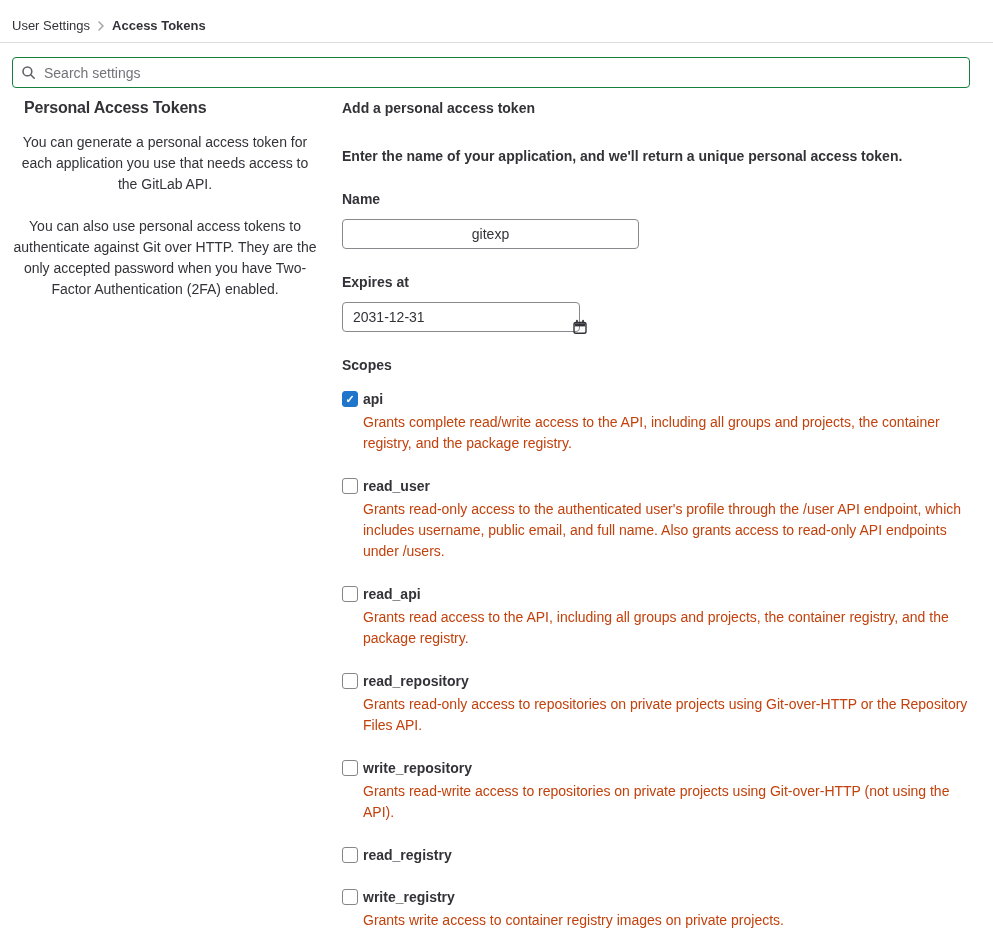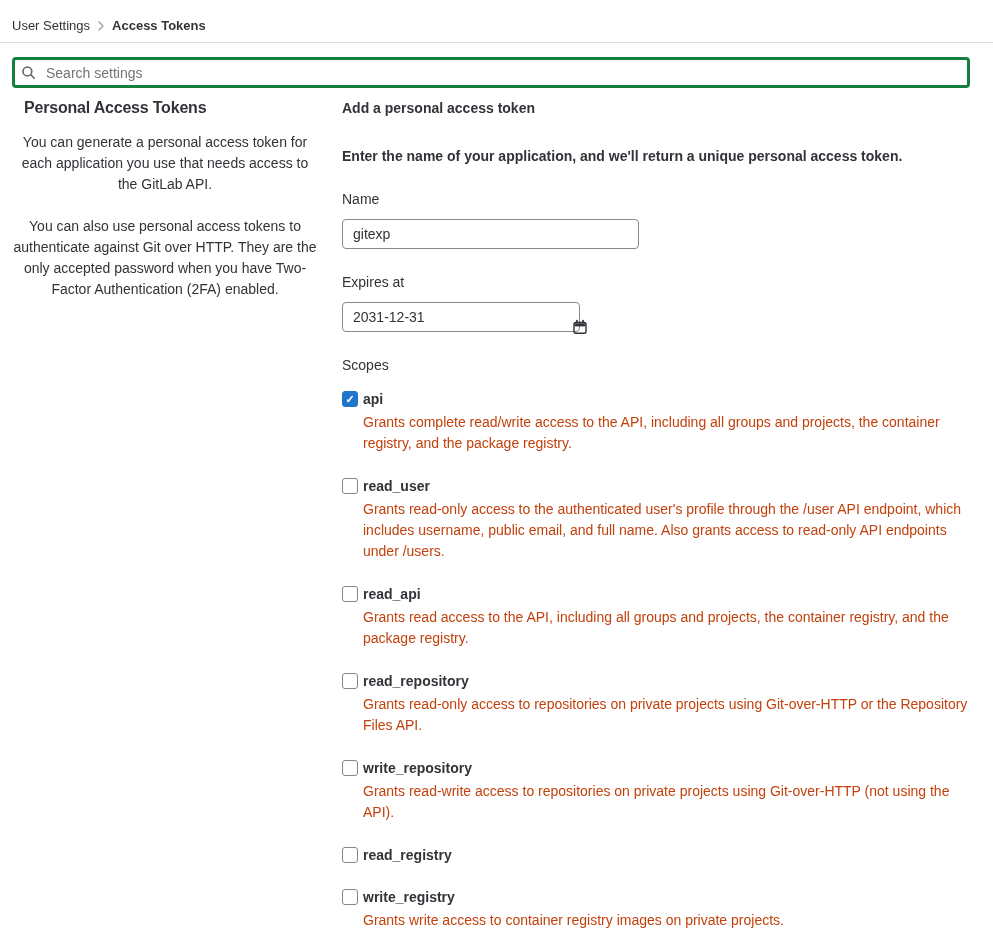--- a/index.html
+++ b/index.html
@@ -20,48 +20,48 @@
   .crumb-parent { color:#333238; text-decoration:none; cursor:pointer; }
   .crumb-sep { display:inline-flex; margin:0 7px; align-items:center; }
   .crumb-current { font-weight:700; }
   .top-divider { border-bottom:1px solid #dcdcde; margin:0; }
 
   
   .search-wrap { position:relative; margin:14px 23px 0 12px; }
   .search-wrap svg { position:absolute; left:9px; top:8px; pointer-events:none; }
   .search-input {
     width:100%; height:31px;
-    border:3px solid #15803d; border-radius:4px;
+    border:1px solid #15803d; border-radius:4px;
     padding:0 10px 0 31px;
     font-family:inherit; font-size:14px; color:#333238;
     outline:none;
   }
   .search-input::placeholder { color:#737278; }
 
   
   .columns { display:flex; padding:0 23px 0 12px; }
   .left-col { flex:0 0 330px; padding-right:24px; }
   .left-col h1 {
     font-size:16px; font-weight:700; margin:11px 12px 0;
     letter-spacing:-0.2px;
   }
   .left-col p { margin:15px 0 0; line-height:21px;text-align:center; }
   .left-col p + p { margin-top:21px; }
 
   .right-col { flex:1; min-width:0; }
   .form-heading { font-size:14px; font-weight:700; margin:10px 0 0; line-height:20px; }
   .form-desc { margin:28px 0 0; line-height:20px;font-weight:bold; }
-  .field-label { display:block; font-weight:400; margin:23px 0 0; line-height:20px; }
+  .field-label { display:block; font-weight:700; margin:23px 0 0; line-height:20px; }
   .text-input {
     display:block; height:30px; margin-top:10px;
     border:1px solid #89888d; border-radius:4px;
     padding:0 10px; font-family:inherit; font-size:14px; color:#333238;
     outline:none;
   }
-  .name-input { width:297px; }
+  .name-input { width:297px;text-align:center; }
   .date-wrap { position:relative; width:256px; }
   .date-input { width:238px; padding-right:34px; }
   .cal-icon { position:absolute; right:10px; top:17px; line-height:0; }
 
   
   .scopes { list-style:none; margin:14px 0 0; padding:0; }
   .scope { margin:0 0 22px; }
   .scope-head { display:flex; align-items:center; }
   .checkbox {
     width:16px; height:16px; flex:0 0 16px;

